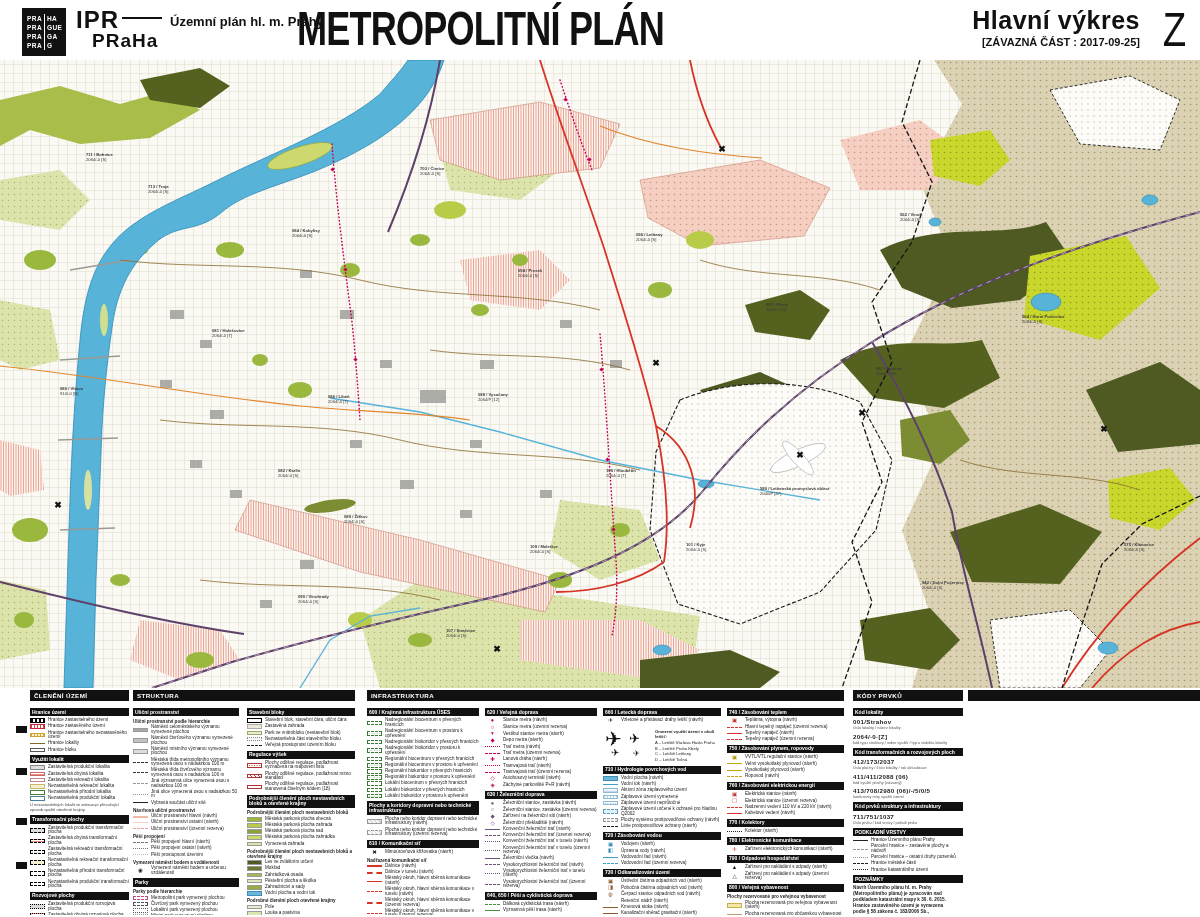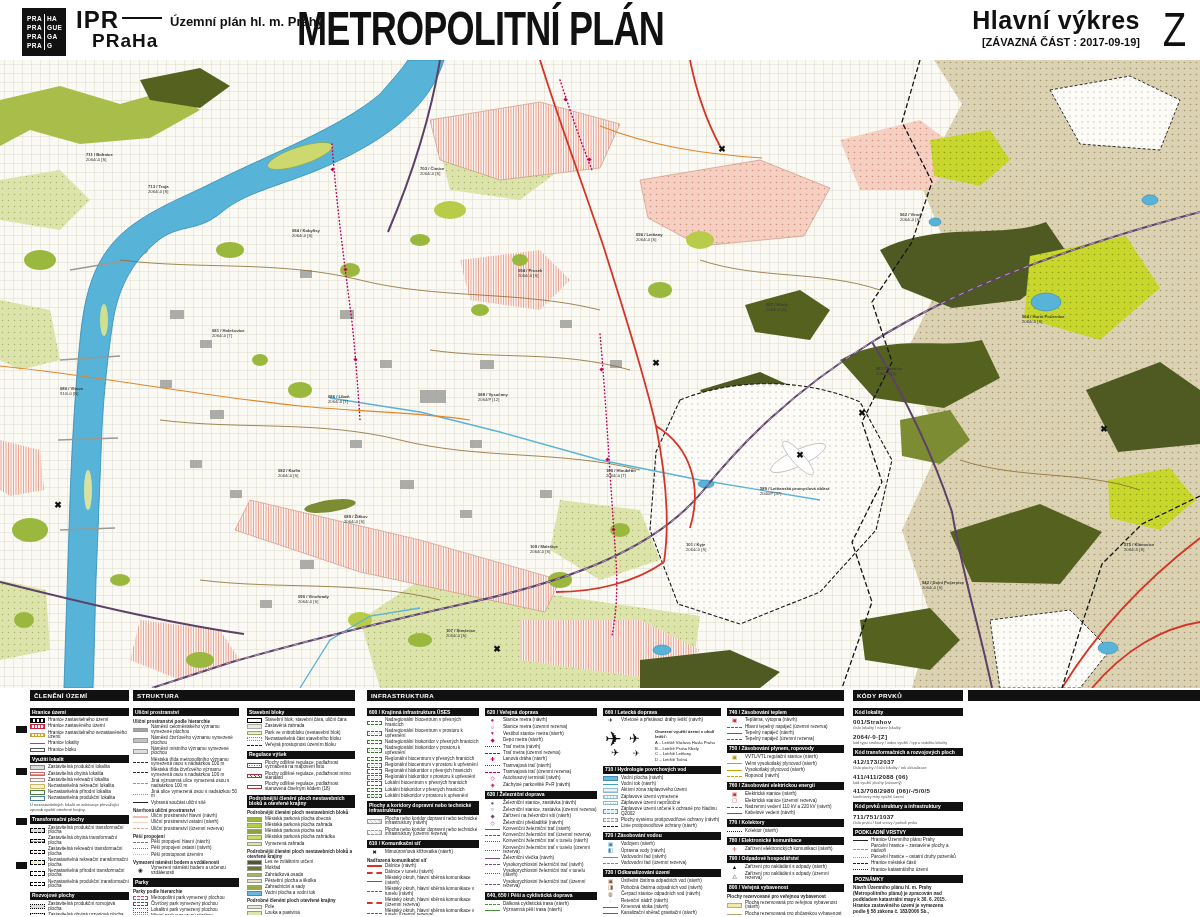--- a/index.html
+++ b/index.html
@@ -152,21 +152,21 @@
         <span class="r">G</span>
       </div>
     </div>
   <div class="ipr">IPR</div>
   <div class="ipr-dash"></div>
   <div class="ipr2">PRaHa</div>
   <div class="hsub">Územní plán hl. m. Prahy</div>
   <div class="htitle">METROPOLITNÍ PLÁN</div>
   <div class="hright">
     <div class="t1">Hlavní výkres</div>
-    <div class="t2">[ZÁVAZNÁ ČÁST : 2017-09-19]</div>
+    <div class="t2">[ZÁVAZNÁ ČÁST : 2017-09-25]</div>
   </div>
   <div class="zbig-top">Z</div>
 </div>
 
 <div class="map-wrap">
 <svg id="mapsvg" width="1200" height="628" viewBox="0 0 1200 628" xmlns="http://www.w3.org/2000/svg">
   <defs>
     <pattern id="pcity" width="9" height="9" patternUnits="userSpaceOnUse">
       <rect width="9" height="9" fill="#fbf9f3"></rect>
       <path d="M0,4.5H9 M4.5,0V9" stroke="#ddd8ca" stroke-width="0.5"></path>

